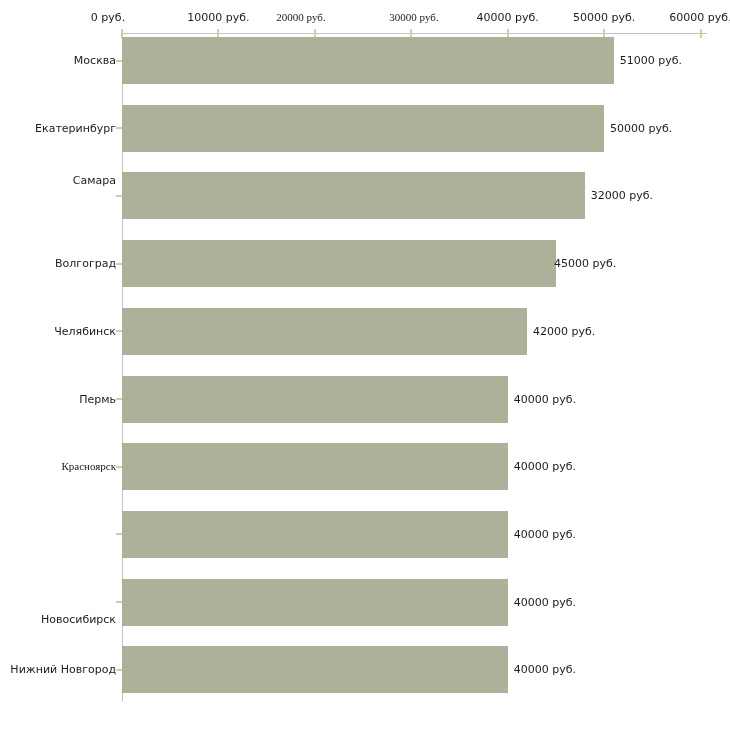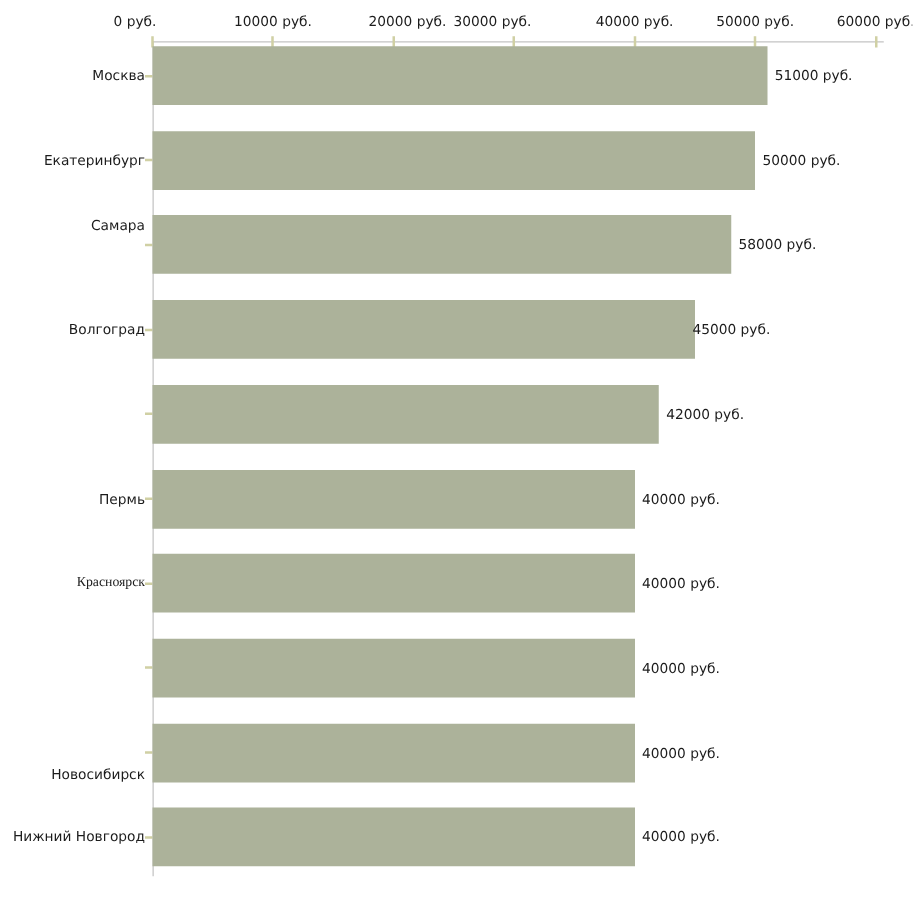--- a/index.html
+++ b/index.html
@@ -62,45 +62,46 @@
 <body>
 
 <div id="stage">
     <div class="x-axis-line" style="left: 122px; top: 33px; width: 585px; background: rgb(195, 195, 195);"></div>
     <div class="y-axis-line" style="left: 122px; top: 33px; height: 668px; background: rgb(195, 195, 195);"></div>
     <div class="x-tick" style="left: 122px; top: 29px; background: rgb(208, 208, 164);"></div>
     <div class="axis-label" style="left: 108px; color: rgb(28, 28, 28);">0 руб.</div>
     <div class="x-tick" style="left: 218.417px; top: 29px; background: rgb(208, 208, 164);"></div>
     <div class="axis-label" style="left: 218.417px; color: rgb(28, 28, 28);">10000 руб.</div>
     <div class="x-tick" style="left: 314.833px; top: 29px; background: rgb(208, 208, 164);"></div>
-    <div class="axis-label" style="left: 326px; color: rgb(28, 28, 28);">20000 руб.</div>
+    <div class="axis-label" style="left: 301px; color: rgb(28, 28, 28); font-family: Liberation Serif, serif;">20000 руб.</div>
     <div class="x-tick" style="left: 411.25px; top: 29px; background: rgb(208, 208, 164);"></div>
-    <div class="axis-label" style="left: 394px; color: rgb(28, 28, 28);">30000 руб.</div>
+    <div class="axis-label" style="left: 414px; color: rgb(28, 28, 28); font-family: Liberation Serif, serif;">30000 руб.</div>
     <div class="x-tick" style="left: 507.667px; top: 29px; background: rgb(208, 208, 164);"></div>
     <div class="axis-label" style="left: 507.667px; color: rgb(28, 28, 28);">40000 руб.</div>
     <div class="x-tick" style="left: 604.083px; top: 29px; background: rgb(208, 208, 164);"></div>
     <div class="axis-label" style="left: 604.083px; color: rgb(28, 28, 28);">50000 руб.</div>
     <div class="x-tick" style="left: 700.5px; top: 29px; background: rgb(208, 208, 164);"></div>
     <div class="axis-label" style="left: 700.5px; color: rgb(28, 28, 28);">60000 руб.</div>
     <div class="cat-label" style="top: 37px; height: 47px; line-height: 47px; color: rgb(28, 28, 28);">Москва</div>
     <div class="cat-tick" style="left: 116px; top: 59.5px; background: rgb(208, 208, 164);"></div>
     <div class="bar" style="left: 122px; top: 37px; width: 491.725px; height: 47px; background: rgb(172, 178, 154);"></div>
     <div class="value-label" style="left: 619.725px; top: 37px; height: 47px; line-height: 47px; color: rgb(28, 28, 28);">51000 руб.</div>
     <div class="cat-label" style="top: 104.7px; height: 47px; line-height: 47px; color: rgb(28, 28, 28);">Екатеринбург</div>
     <div class="cat-tick" style="left: 116px; top: 127.2px; background: rgb(208, 208, 164);"></div>
     <div class="bar" style="left: 122px; top: 104.7px; width: 482.083px; height: 47px; background: rgb(172, 178, 154);"></div>
     <div class="value-label" style="left: 610.083px; top: 104.7px; height: 47px; line-height: 47px; color: rgb(28, 28, 28);">50000 руб.</div>
     <div class="cat-label" style="top: 157px; height: 47px; line-height: 47px; color: rgb(28, 28, 28);">Самара</div>
     <div class="cat-tick" style="left: 116px; top: 194.9px; background: rgb(208, 208, 164);"></div>
     <div class="bar" style="left: 122px; top: 172.4px; width: 462.8px; height: 47px; background: rgb(172, 178, 154);"></div>
-    <div class="value-label" style="left: 590.8px; top: 172.4px; height: 47px; line-height: 47px; color: rgb(28, 28, 28);">58000 руб.</div>
+    <div class="value-label" style="left: 590.8px; top: 172.4px; height: 47px; line-height: 47px; color: rgb(28, 28, 28);">32000 руб.</div>
     <div class="cat-label" style="top: 240.1px; height: 47px; line-height: 47px; color: rgb(28, 28, 28);">Волгоград</div>
     <div class="cat-tick" style="left: 116px; top: 262.6px; background: rgb(208, 208, 164);"></div>
     <div class="bar" style="left: 122px; top: 240.1px; width: 433.875px; height: 47px; background: rgb(172, 178, 154);"></div>
     <div class="value-label" style="left: 554px; top: 240.1px; height: 47px; line-height: 47px; color: rgb(28, 28, 28);">45000 руб.</div>
+    <div class="cat-label" style="top: 307.8px; height: 47px; line-height: 47px; color: rgb(28, 28, 28);">Челябинск</div>
     <div class="cat-tick" style="left: 116px; top: 330.3px; background: rgb(208, 208, 164);"></div>
     <div class="bar" style="left: 122px; top: 307.8px; width: 404.95px; height: 47px; background: rgb(172, 178, 154);"></div>
     <div class="value-label" style="left: 532.95px; top: 307.8px; height: 47px; line-height: 47px; color: rgb(28, 28, 28);">42000 руб.</div>
     <div class="cat-label" style="top: 375.5px; height: 47px; line-height: 47px; color: rgb(28, 28, 28);">Пермь</div>
     <div class="cat-tick" style="left: 116px; top: 398px; background: rgb(208, 208, 164);"></div>
     <div class="bar" style="left: 122px; top: 375.5px; width: 385.667px; height: 47px; background: rgb(172, 178, 154);"></div>
     <div class="value-label" style="left: 513.667px; top: 375.5px; height: 47px; line-height: 47px; color: rgb(28, 28, 28);">40000 руб.</div>
     <div class="cat-label" style="top: 443.2px; height: 47px; line-height: 47px; color: rgb(28, 28, 28); font-family: Liberation Serif, serif;">Красноярск</div>
     <div class="cat-tick" style="left: 116px; top: 465.7px; background: rgb(208, 208, 164);"></div>
     <div class="bar" style="left: 122px; top: 443.2px; width: 385.667px; height: 47px; background: rgb(172, 178, 154);"></div>

